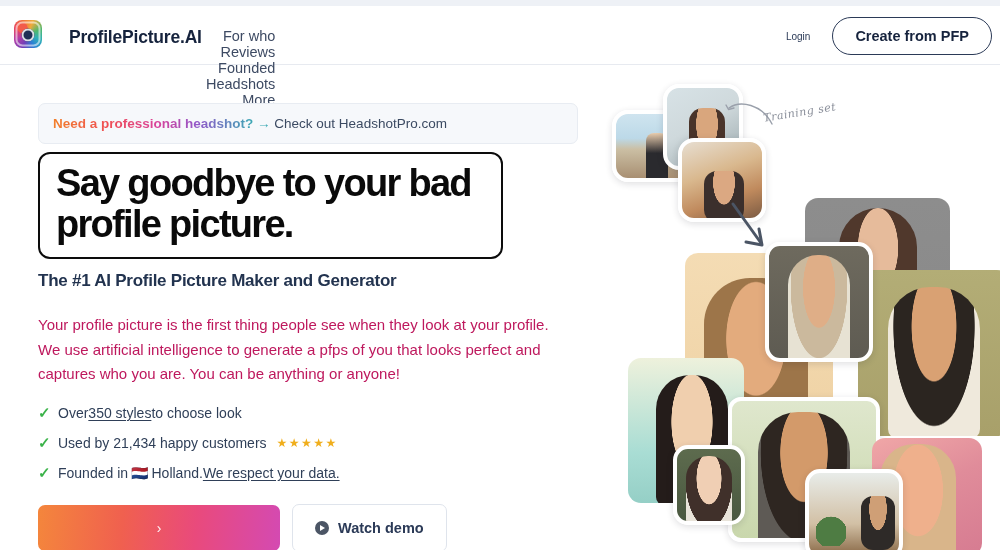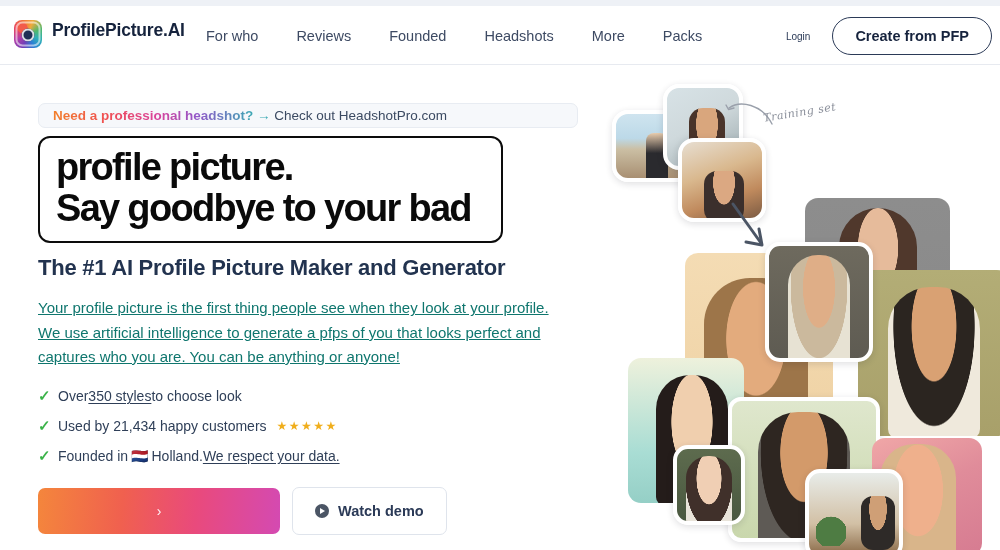--- a/index.html
+++ b/index.html
@@ -18,21 +18,21 @@
   }
 
   
   .header {
     position:absolute; top:6px; left:0; width:1000px; height:59px;
     background:#ffffff;
     border-bottom:1px solid #e7eaf0;
   }
   .brand {
     position:absolute; left:14px; top:14px;
-    display:flex; align-items:flex-start; gap:10px;
+    display:flex; align-items:flex-end; gap:27px;
   }
   .logo-mark {
     width:28px; height:28px; border-radius:8px;
     background:
       radial-gradient(circle at 30% 28%, #f25b4a 0%, #f25b4a 18%, transparent 19%),
       conic-gradient(from 200deg at 50% 50%,
         #6f3fb8 0deg, #b23ea8 45deg, #e8445e 95deg,
         #f2743c 140deg, #f0a93b 180deg, #4fb86e 230deg,
         #2fb0b8 275deg, #2b7fd4 315deg, #6f3fb8 360deg);
     position:relative;
@@ -50,42 +50,42 @@
     transform:translate(-50%,-50%);
     width:21px; height:21px; border-radius:7px;
     border:2px solid rgba(255,255,255,.55);
   }
   .brand-text {
     font-size:17.5px; font-weight:bold; color:#16233d; letter-spacing:-0.2px;
   }
 
   .nav {
     position:absolute; left:206px; top:22px;
-    display:flex; gap:38px; align-items:flex-end;
+    display:flex; align-items:flex-end;flex-direction:column;
   }
   .nav-item {
     font-size:14.5px; color:#3d4a63; white-space:nowrap; cursor:pointer;
   }
   .header-right {
     position:absolute; right:8px; top:11px;
     display:flex; align-items:center; gap:14px;
   }
   .login-link { font-size:10px; color:#2b3a57; cursor:pointer; padding:6px 8px; }
   .pfp-btn {
     border:1.6px solid #2b3a57; border-radius:22px;
     padding:10px 22px; font-size:14.5px; font-weight:bold; color:#16233d;
     background:#fff; cursor:pointer; white-space:nowrap;
   }
 
   
   .left-col { position:absolute; left:38px; top:103px; width:548px; }
 
   .notice {
     background:#f6f8fb; border:1px solid #e8ecf2; border-radius:7px;
-    padding:4px 14px; font-size:13.5px; width:540px;
+    padding:12px 14px; font-size:13.5px; width:540px;
     white-space:nowrap; overflow:hidden;
   }
   .notice-strong {
     font-weight:bold;
     background:linear-gradient(90deg,#f2802a 0%,#ef4d55 28%,#d9439b 52%,#9257c9 72%,#3ca9b4 100%);
     -webkit-background-clip:text; background-clip:text;
     -webkit-text-fill-color:transparent; color:transparent;
   }
   .notice-arrow { color:#3ca9b4; font-weight:bold; }
   .notice-rest { color:#3b4a62; }
@@ -94,27 +94,26 @@
     margin-top:8px;
     border:2.5px solid #0c0c0c; border-radius:12px;
     padding:9px 16px 13px 16px; width:465px;
   }
   .headline {
     font-size:38px; line-height:1.07; font-weight:bold;
     color:#0a0a0a; letter-spacing:-1.7px;
   }
 
   .subhead {
-    margin-top:12px; font-size:22px; font-weight:bold;
+    margin-top:12px; font-size:17px; font-weight:bold;
     color:#22334f; letter-spacing:-0.25px;
   }
   .para {
-    margin-top:15px; font-size:15px; line-height:1.62; color:#0f766e;
+    margin-top:22px; font-size:15px; line-height:1.62; color:#be185d;
     width:525px;
-    text-decoration:underline;
   }
 
   .features { margin-top:18px; display:flex; flex-direction:column; gap:12px; }
   .feature { display:flex; align-items:center; font-size:14px; color:#2f3f58; }
   .check {
     color:#3bb34a; font-size:15px; font-weight:bold; width:20px;
     display:inline-block;
   }
   .u { text-decoration:underline; text-underline-offset:2px; }
   .stars { color:#f0ae1c; font-size:12px; letter-spacing:1.5px; margin-left:10px; }
@@ -253,22 +252,22 @@
 
   <div class="left-col">
 
     <div class="notice">
       <span class="notice-strong">Need a professional headshot?</span>
       <span class="notice-arrow">→</span>
       <span class="notice-rest">Check out HeadshotPro.com</span>
     </div>
 
     <div class="headline-box">
+      <div class="headline">Say goodbye to your bad</div>
       <div class="headline">profile picture.</div>
-      <div class="headline">Say goodbye to your bad</div>
     </div>
 
     <div class="subhead">The #1 AI Profile Picture Maker and Generator</div>
 
     <div class="para">Your profile picture is the first thing people see when they look at your profile. We use artificial intelligence to generate a pfps of you that looks perfect and captures who you are. You can be anything or anyone!</div>
 
     <div class="features">
 
       <div class="feature">
         <span class="check">✓</span>

